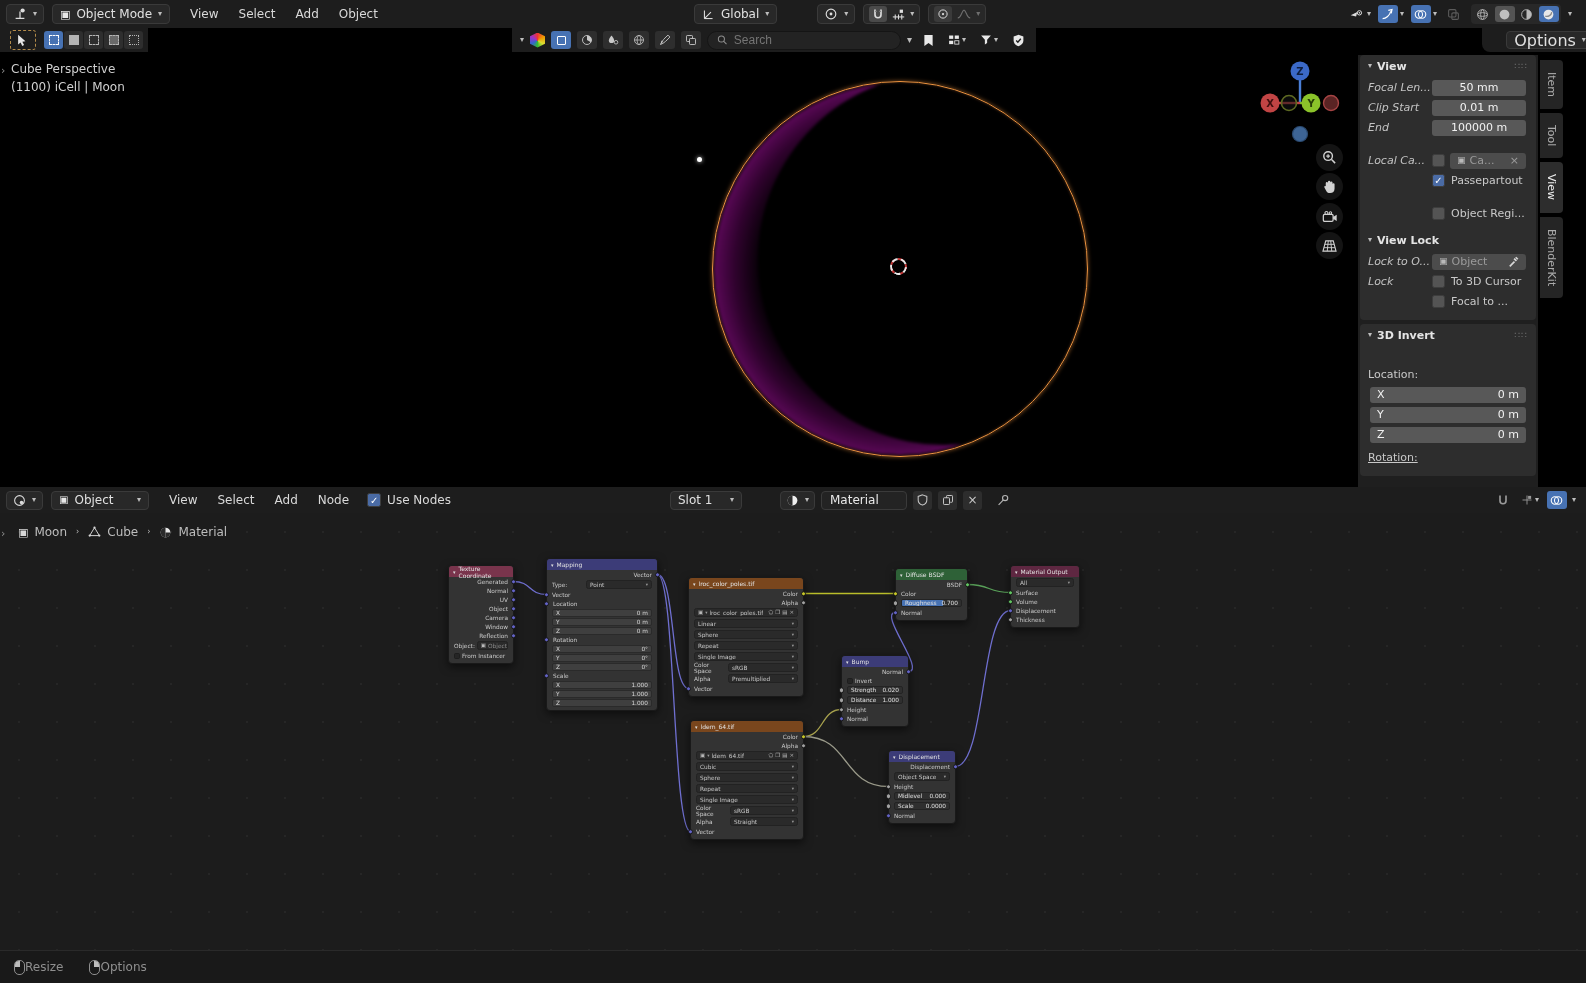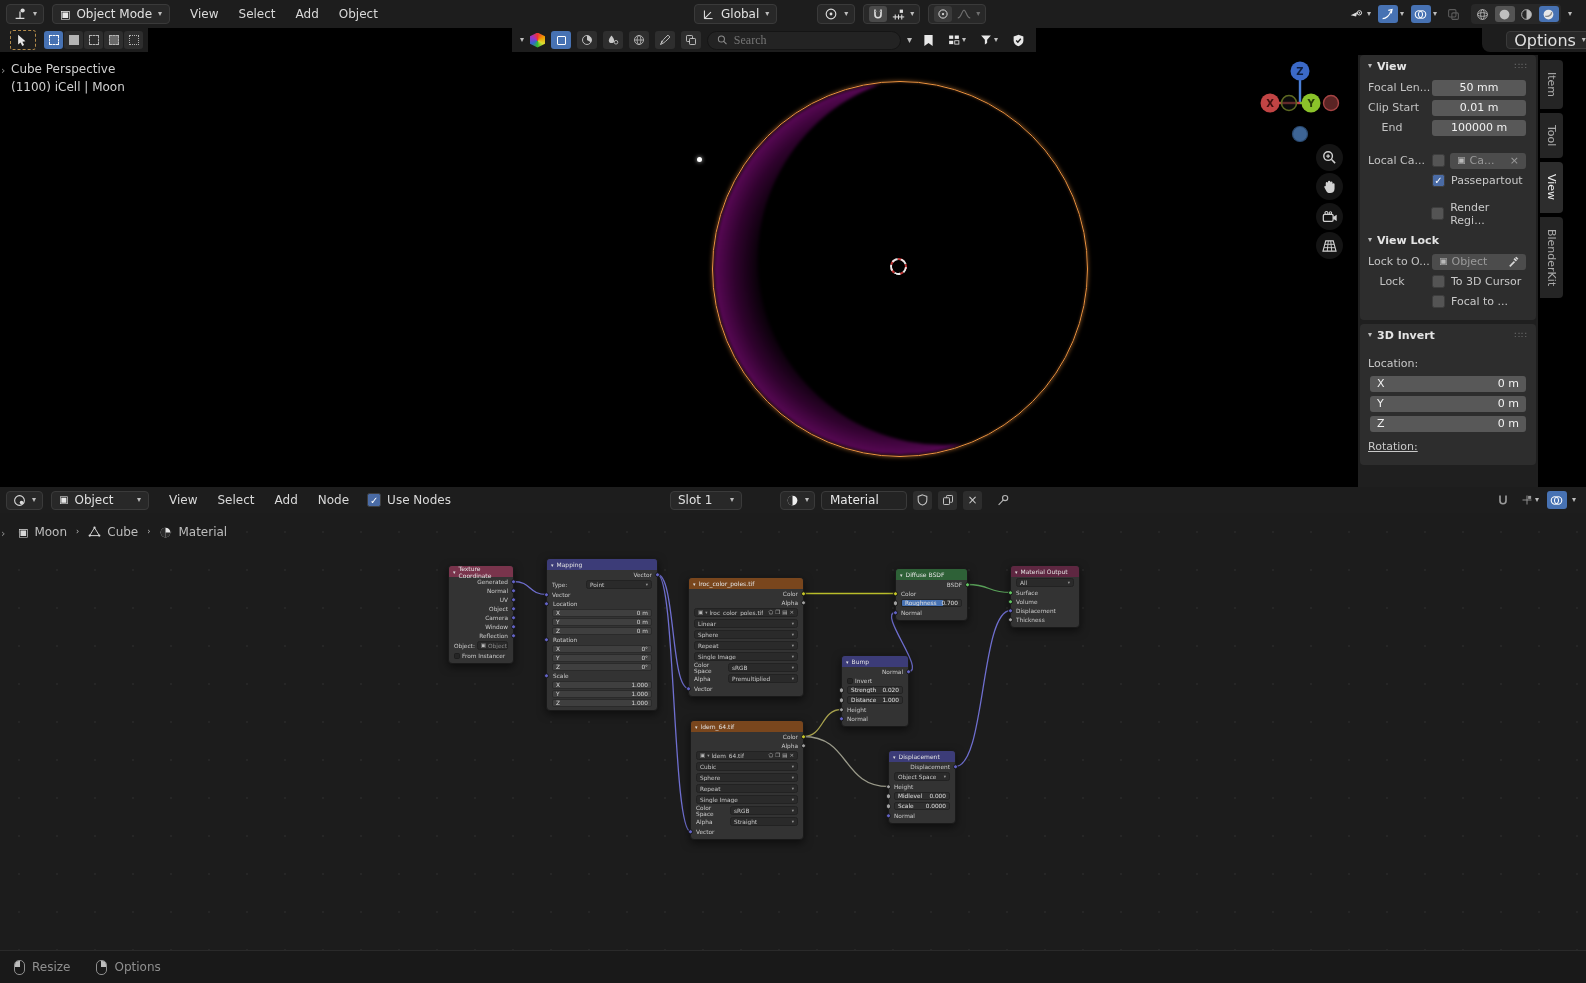--- a/index.html
+++ b/index.html
@@ -41,21 +41,21 @@
   .nav-btn { position:absolute; width:27px; height:27px; border-radius:50%;
     background:rgba(255,255,255,.08); display:flex; align-items:center; justify-content:center; }
 
   
   #sidebar { left:1358px; top:55px; width:180px; height:432px; background:#1f1f1f; overflow:hidden;
     font-size:11px; color:#c9c9c9; }
   .panel { background:#2d2d2d; border-radius:4px; margin:0 2px 4px 2px; padding-bottom:8px; }
   .panel-hdr { display:flex; align-items:center; gap:5px; height:22px; padding:0 8px; color:#e4e4e4; }
   .grip { margin-left:auto; color:#6f6f6f; font-size:9px; letter-spacing:1px; }
   .prow { display:flex; align-items:center; height:19px; margin:1px 10px 1px 8px; }
-  .plabel { width:64px; text-align:center; padding-right:16px; color:#c3c3c3; white-space:nowrap; }
+  .plabel { width:64px; text-align:left; padding-right:16px; color:#c3c3c3; white-space:nowrap;font-style:italic; }
   .pfield { flex:1; background:#585858; border-radius:3px; height:16px; display:flex;
     align-items:center; justify-content:center; color:#f2f2f2; }
   .pfield.lr { justify-content:space-between; padding:0 7px; }
   .cb { width:13px; height:13px; border-radius:2.5px; background:#545454; border:1px solid #3d3d3d;
     display:inline-flex; align-items:center; justify-content:center; flex:none; }
   .cb.checked { background:#4a6ba5; color:#fff; font-size:10px; }
   .ghost { color:#9a9a9a; }
   #side-tabs { left:1540px; top:60px; width:26px; }
   .side-tab { writing-mode:vertical-rl; background:#252525; color:#ababab; font-size:11px;
     padding:12px 5px; border-radius:0 4px 4px 0; margin-bottom:4px; text-align:center; }
@@ -98,21 +98,21 @@
   .ncb { width:6px; height:6px; border-radius:1.5px; background:#252525; border:1px solid #1d1d1d; flex:none; }
   .nlbl-sock { padding-left:1px; }
   .mini-ic { color:#b9b9b9; font-size:5.5px; line-height:1; }
 
   
   #statusbar { left:0; top:950px; width:1586px; height:33px; background:#191919; border-top:1px solid #2a2a2a;
     display:flex; align-items:center; color:#8f8f8f; font-size:12px; gap:26px; padding-left:14px; }
   .mouse { width:11px; height:15px; border:1.4px solid #8f8f8f; border-radius:5px; position:relative; display:inline-block; }
   .mouse .lmb { position:absolute; left:0; top:0; width:5px; height:6px; background:#bdbdbd; border-radius:4px 0 0 0; }
   .mouse .rmb { position:absolute; right:0; top:0; width:5px; height:6px; background:#bdbdbd; border-radius:0 4px 0 0; }
-  .sb-item { display:flex; gap:7px; }
+  .sb-item { display:flex; }
 </style>
 </head>
 <body>
 
 <div id="app">
 
   <div id="vp-header" class="abs hdr">
     <div class="dd-pill" style="margin-left:6px; padding:0 6px;">
       <svg class="ic" width="14" height="14" viewBox="0 0 16 16">
         <line x1="3" y1="13" x2="13" y2="13" stroke="#ddd" stroke-width="1.4"></line>
@@ -305,21 +305,21 @@
         <svg class="ic" width="12" height="12" viewBox="0 0 16 16">
           <rect x="2" y="2" width="8" height="8" rx="1" fill="none" stroke="#c8c8c8" stroke-width="1.2"></rect>
           <rect x="6" y="6" width="8" height="8" rx="1" fill="#2e2e2e" stroke="#c8c8c8" stroke-width="1.2"></rect>
         </svg>
       </span>
       <div style="flex:1; background:#232323; border:1px solid #151515; border-radius:11px; height:19px; display:flex; align-items:center; gap:6px; padding:0 9px;">
         <svg class="ic" width="12" height="12" viewBox="0 0 16 16">
           <circle cx="6.5" cy="6.5" r="4.5" fill="none" stroke="#8f8f8f" stroke-width="1.5"></circle>
           <line x1="10" y1="10" x2="14" y2="14" stroke="#8f8f8f" stroke-width="1.5"></line>
         </svg>
-        <input style="background: none; border: none; outline: none; color: rgb(207, 207, 207); font-size: 12px; width: 100%; font-family: Liberation Serif, serif;" placeholder="Search">
+        <input style="background: none; border: none; outline: none; color: rgb(207, 207, 207); font-size: 12px; width: 100%; font-family: Liberation Sans, sans-serif;" placeholder="Search">
       </div>
       <span class="chev" style="font-size:10px;">▾</span>
       <span class="iconbtn" style="width:20px;height:18px;">
         <svg class="ic" width="11" height="13" viewBox="0 0 12 14">
           <path d="M1.5 1 h9 v12 l-4.5 -3.4 l-4.5 3.4 Z" fill="#e8e8e8"></path>
         </svg>
       </span>
       <span class="iconbtn" style="width:26px;height:18px;gap:2px;">
         <svg class="ic" width="12" height="12" viewBox="0 0 16 16">
           <rect x="1.5" y="2" width="5.5" height="4.5" fill="#e8e8e8"></rect>
@@ -449,21 +449,21 @@
         </span>
       </div>
       <div class="prow">
         <span class="plabel"></span>
         <span class="cb checked">✓</span>
         <span style="margin-left:6px;">Passepartout</span>
       </div>
       <div class="prow" style="margin-top:14px;">
         <span class="plabel"></span>
         <span class="cb"></span>
-        <span style="margin-left:6px;">Render Regi...</span>
+        <span style="margin-left:6px;">Object Regi...</span>
       </div>
 
       <div class="panel-hdr" style="margin-top:6px;">
         <span class="chev">▾</span>
         <span style="font-weight:bold;">View Lock</span>
       </div>
       <div class="prow">
         <span class="plabel">Lock to O...</span>
         <span class="pfield lr" style="background:#4c4c4c;">
           <span class="ghost" style="display:flex;gap:4px;align-items:center;">
@@ -488,21 +488,21 @@
         <span style="margin-left:6px;">Focal to ...</span>
       </div>
     </div>
 
     <div class="panel">
       <div class="panel-hdr">
         <span class="chev">▾</span>
         <span style="font-weight:bold;">3D Invert</span>
         <span class="grip">∷∷</span>
       </div>
-      <div class="prow" style="margin-top:8px;">
+      <div class="prow" style="margin-top:19px;">
         <span>Location:</span>
       </div>
       <div class="prow" style="margin:1px 10px;">
         <span class="pfield lr">
           <span>X</span>
             <span>0 m</span>
         </span>
       </div>
       <div class="prow" style="margin:1px 10px;">
         <span class="pfield lr">

